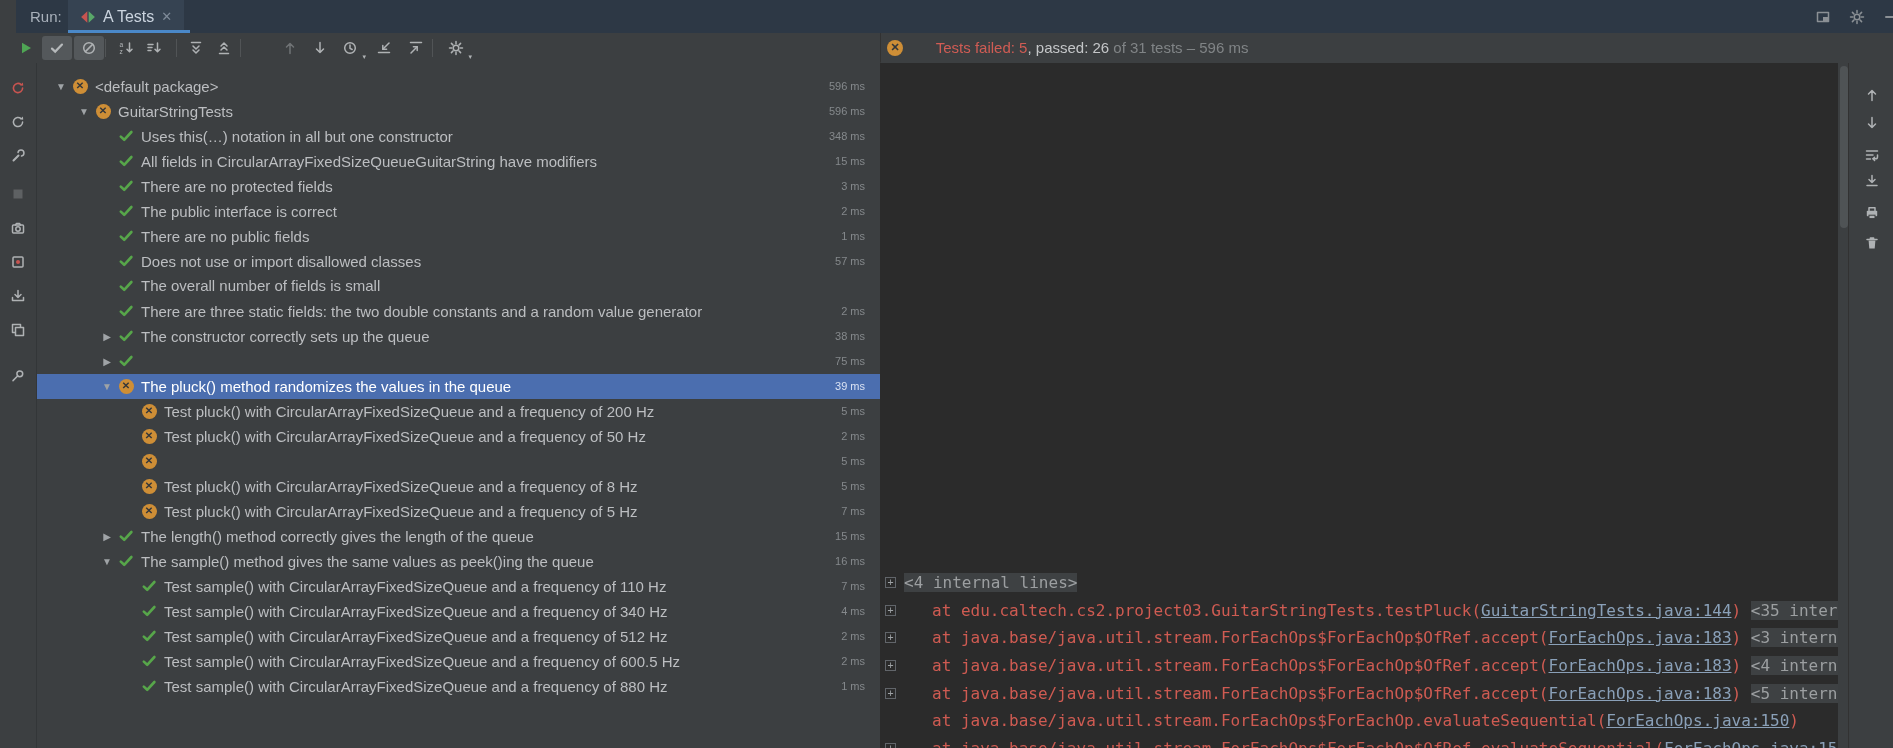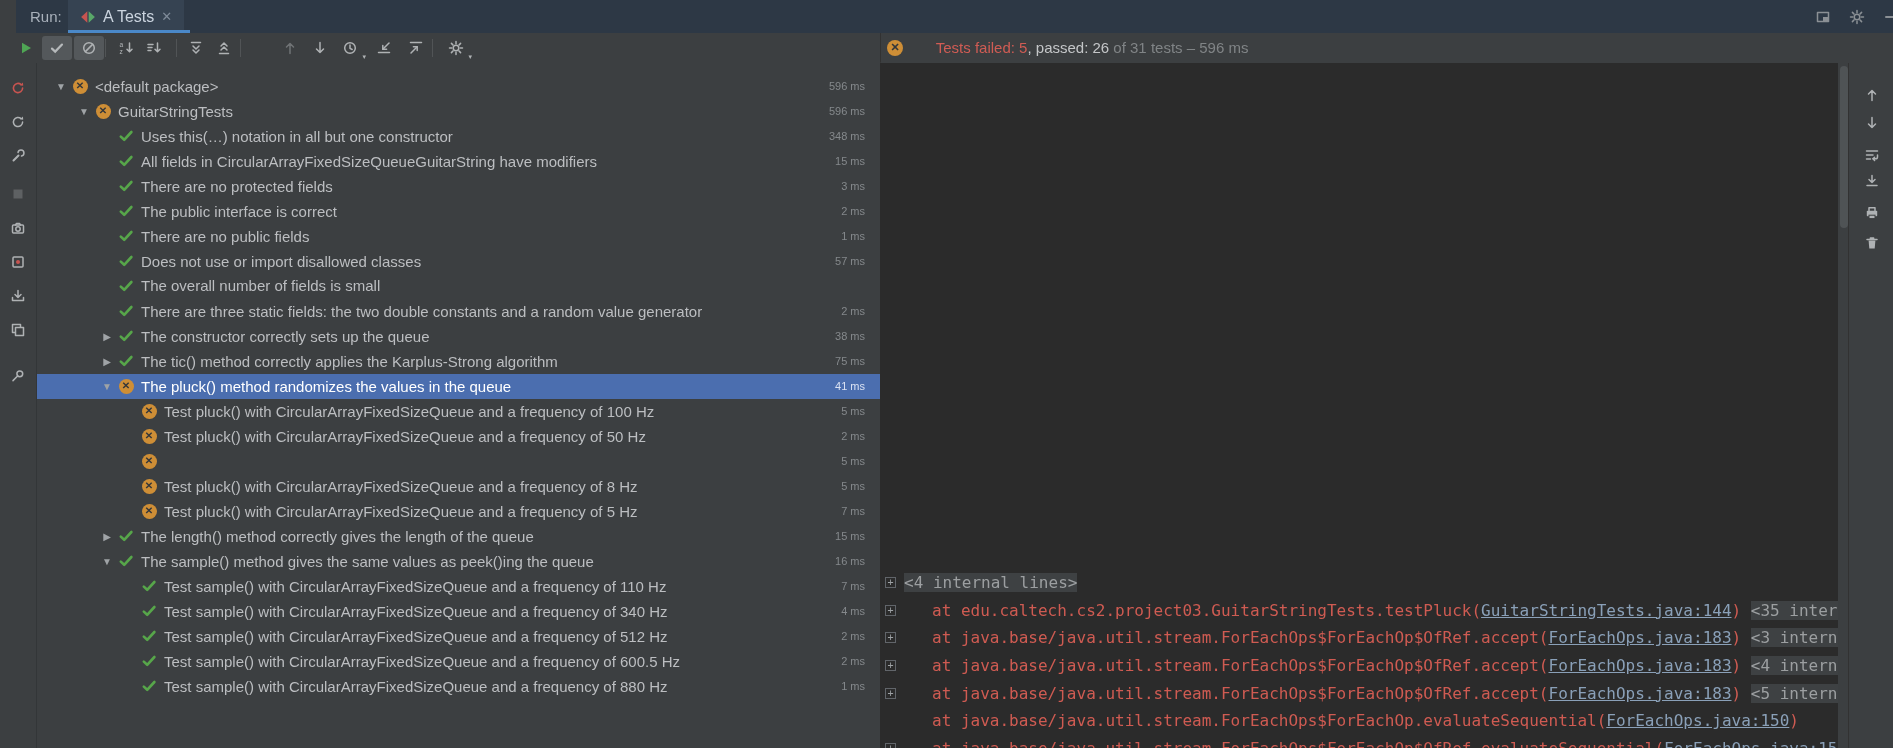--- a/index.html
+++ b/index.html
@@ -345,37 +345,36 @@
         <span>The constructor correctly sets up the queue</span>
         <span class="tms">38 ms</span>
       </div>
       <div class="trow" style="top: 285.5px; padding-left: 59px;">
         <span class="chev">▶</span>
         <span class="sticon">
           <svg class="icn" viewBox="0 0 16 16">
             <path d="M2.8 8.6l3.4 3.2L13.4 4" stroke="#57A64A" stroke-width="2.6" fill="none" stroke-linecap="round" stroke-linejoin="round"></path>
           </svg>
         </span>
-        <span>The tic() method correctly applies the Karplus-Strong algorithm</span>
         <span class="tms">75 ms</span>
       </div>
       <div class="trow sel" style="top: 310.5px; padding-left: 59px;">
         <span class="chev">▼</span>
         <span class="sticon">
           <span class="failcircle">✕</span>
         </span>
         <span>The pluck() method randomizes the values in the queue</span>
-        <span class="tms">41 ms</span>
+        <span class="tms">39 ms</span>
       </div>
       <div class="trow" style="top: 335.5px; padding-left: 82px;">
         <span class="chev"></span>
         <span class="sticon">
           <span class="failcircle">✕</span>
         </span>
-        <span>Test pluck() with CircularArrayFixedSizeQueue and a frequency of 100 Hz</span>
+        <span>Test pluck() with CircularArrayFixedSizeQueue and a frequency of 200 Hz</span>
         <span class="tms">5 ms</span>
       </div>
       <div class="trow" style="top: 360.5px; padding-left: 82px;">
         <span class="chev"></span>
         <span class="sticon">
           <span class="failcircle">✕</span>
         </span>
         <span>Test pluck() with CircularArrayFixedSizeQueue and a frequency of 50 Hz</span>
         <span class="tms">2 ms</span>
       </div>

